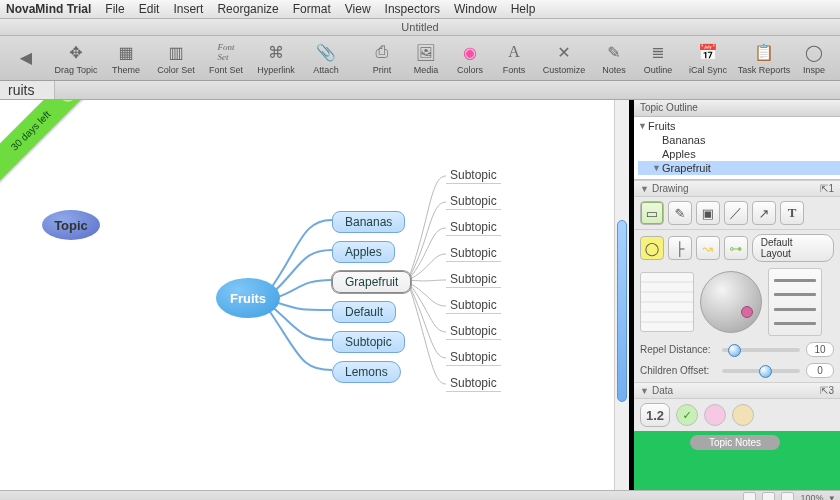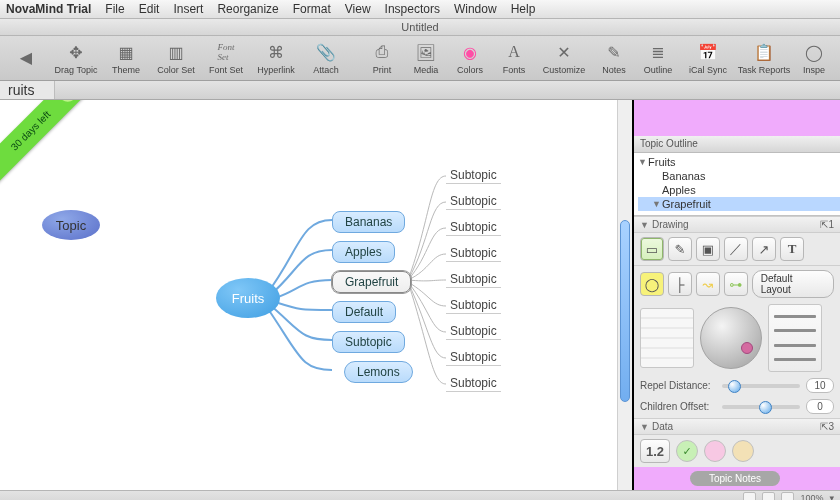--- a/index.html
+++ b/index.html
@@ -126,21 +126,21 @@
     line-height: 18px;
     text-align: center;
   }
   
   .topic-bubble {
     position: absolute;
     border-radius: 50%;
     display: flex;
     align-items: center;
     justify-content: center;
-    font-weight: normal;
+    font-weight: bold;
     font-size: 13px;
   }
   .node {
     position: absolute;
     padding: 3px 12px;
     border: 1px solid #6fa9df;
     border-radius: 8px;
     background: linear-gradient(#d8ecff, #b9dbfb);
     font-size: 12px;
     color: #244;
@@ -171,25 +171,24 @@
     position: absolute;
     left: 2px; right: 2px;
     top: 120px; height: 180px;
     background: linear-gradient(#a9d2ff,#72aef0);
     border: 1px solid #5c94d4;
     border-radius: 6px;
   }
   
   .sidepane {
     width: 206px;
-    background: #f0abfc;
-    border-left: 2px solid #000000;
+    background: #22c55e;
+    border-left: 5px solid #000000;
     display: flex;
     flex-direction: column;
-    justify-content: flex-end;
   }
   .outline-header {
     height: 16px;
     background: linear-gradient(#f0f0f0,#d6d6d6);
     border-bottom: 1px solid #bcbcbc;
     font-size: 10px;
     line-height: 16px;
     padding-left: 6px;
     color: #555;
   }
@@ -494,21 +493,21 @@
 
     <div class="topic-bubble" style="left:216px; top:178px; width:64px; height:40px; background: radial-gradient(ellipse at 35% 30%, #7fc7f7, #3f9ee2); color:#fff;">
       <span>Fruits</span>
     </div>
 
     <div class="node" style="left:332px; top:111px;"><span>Bananas</span></div>
     <div class="node" style="left:332px; top:141px;"><span>Apples</span></div>
     <div class="node selected" style="left:332px; top:171px;"><span>Grapefruit</span></div>
     <div class="node" style="left:332px; top:201px;"><span>Default</span></div>
     <div class="node" style="left:332px; top:231px;"><span>Subtopic</span></div>
-    <div class="node" style="left:344px; top:261px;border-radius:11px;"><span>Lemons</span></div>
+    <div class="node" style="left:332px; top:261px;border-radius:11px;"><span>Lemons</span></div>
 
     <div class="sub-label" style="left:446px; top:68px;"><span>Subtopic</span></div>
     <div class="sub-label" style="left:446px; top:94px;"><span>Subtopic</span></div>
     <div class="sub-label" style="left:446px; top:120px;"><span>Subtopic</span></div>
     <div class="sub-label" style="left:446px; top:146px;"><span>Subtopic</span></div>
     <div class="sub-label" style="left:446px; top:172px;"><span>Subtopic</span></div>
     <div class="sub-label" style="left:446px; top:198px;"><span>Subtopic</span></div>
     <div class="sub-label" style="left:446px; top:224px;"><span>Subtopic</span></div>
     <div class="sub-label" style="left:446px; top:250px;"><span>Subtopic</span></div>
     <div class="sub-label" style="left:446px; top:276px;"><span>Subtopic</span></div>
@@ -597,21 +596,21 @@
       </div>
     </div>
 
     <div class="panel">
       <div class="panel-header">
         <span><span class="disclos">▼</span><span>Data</span></span>
         <span>⇱3</span>
       </div>
       <div class="panel-body">
         <div class="data-row">
-          <div class="sqbtn" style="width:28px; font-weight:bold;">1.2</div>
+          <div class="sqbtn" style="width:28px; font-weight:bold;border-radius:7px;">1.2</div>
           <div class="round-icon" style="background:#c8f0b6; color:#3a8a2e;">✓</div>
           <div class="round-icon" style="background:#f7c8e3;"></div>
           <div class="round-icon" style="background:#f3e1b6;"></div>
         </div>
       </div>
     </div>
 
     <div class="topic-notes-pill">Topic Notes</div>
   </div>
 </div>

